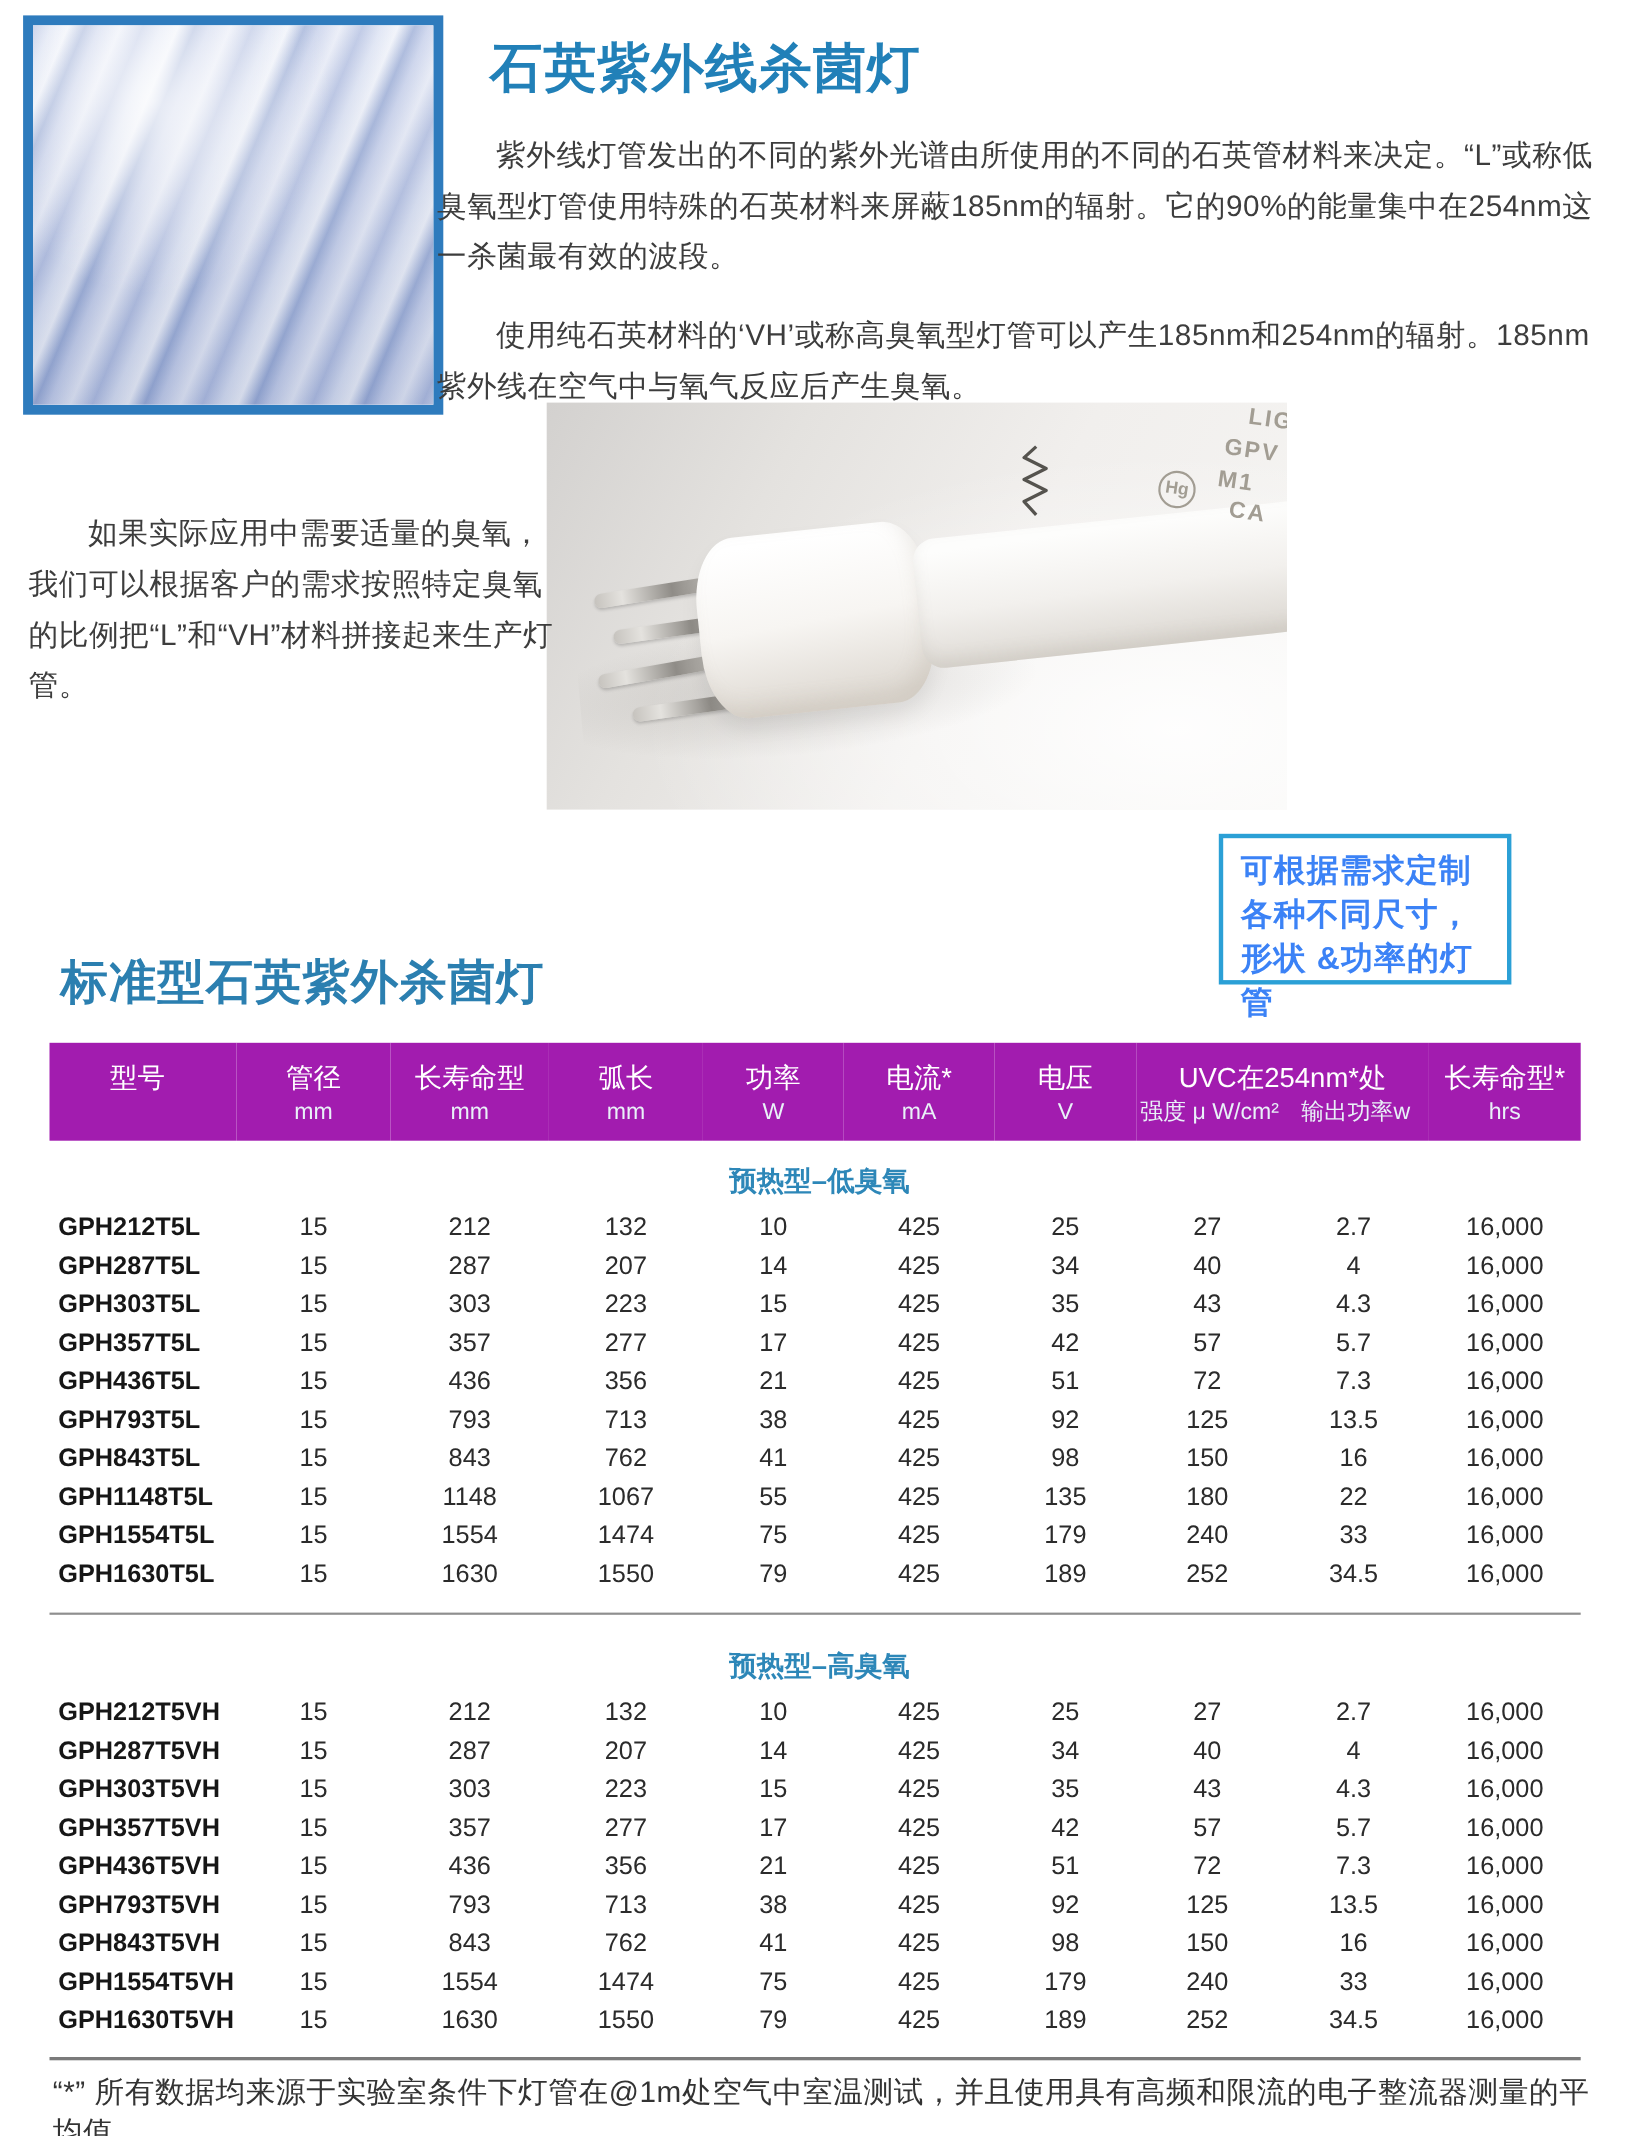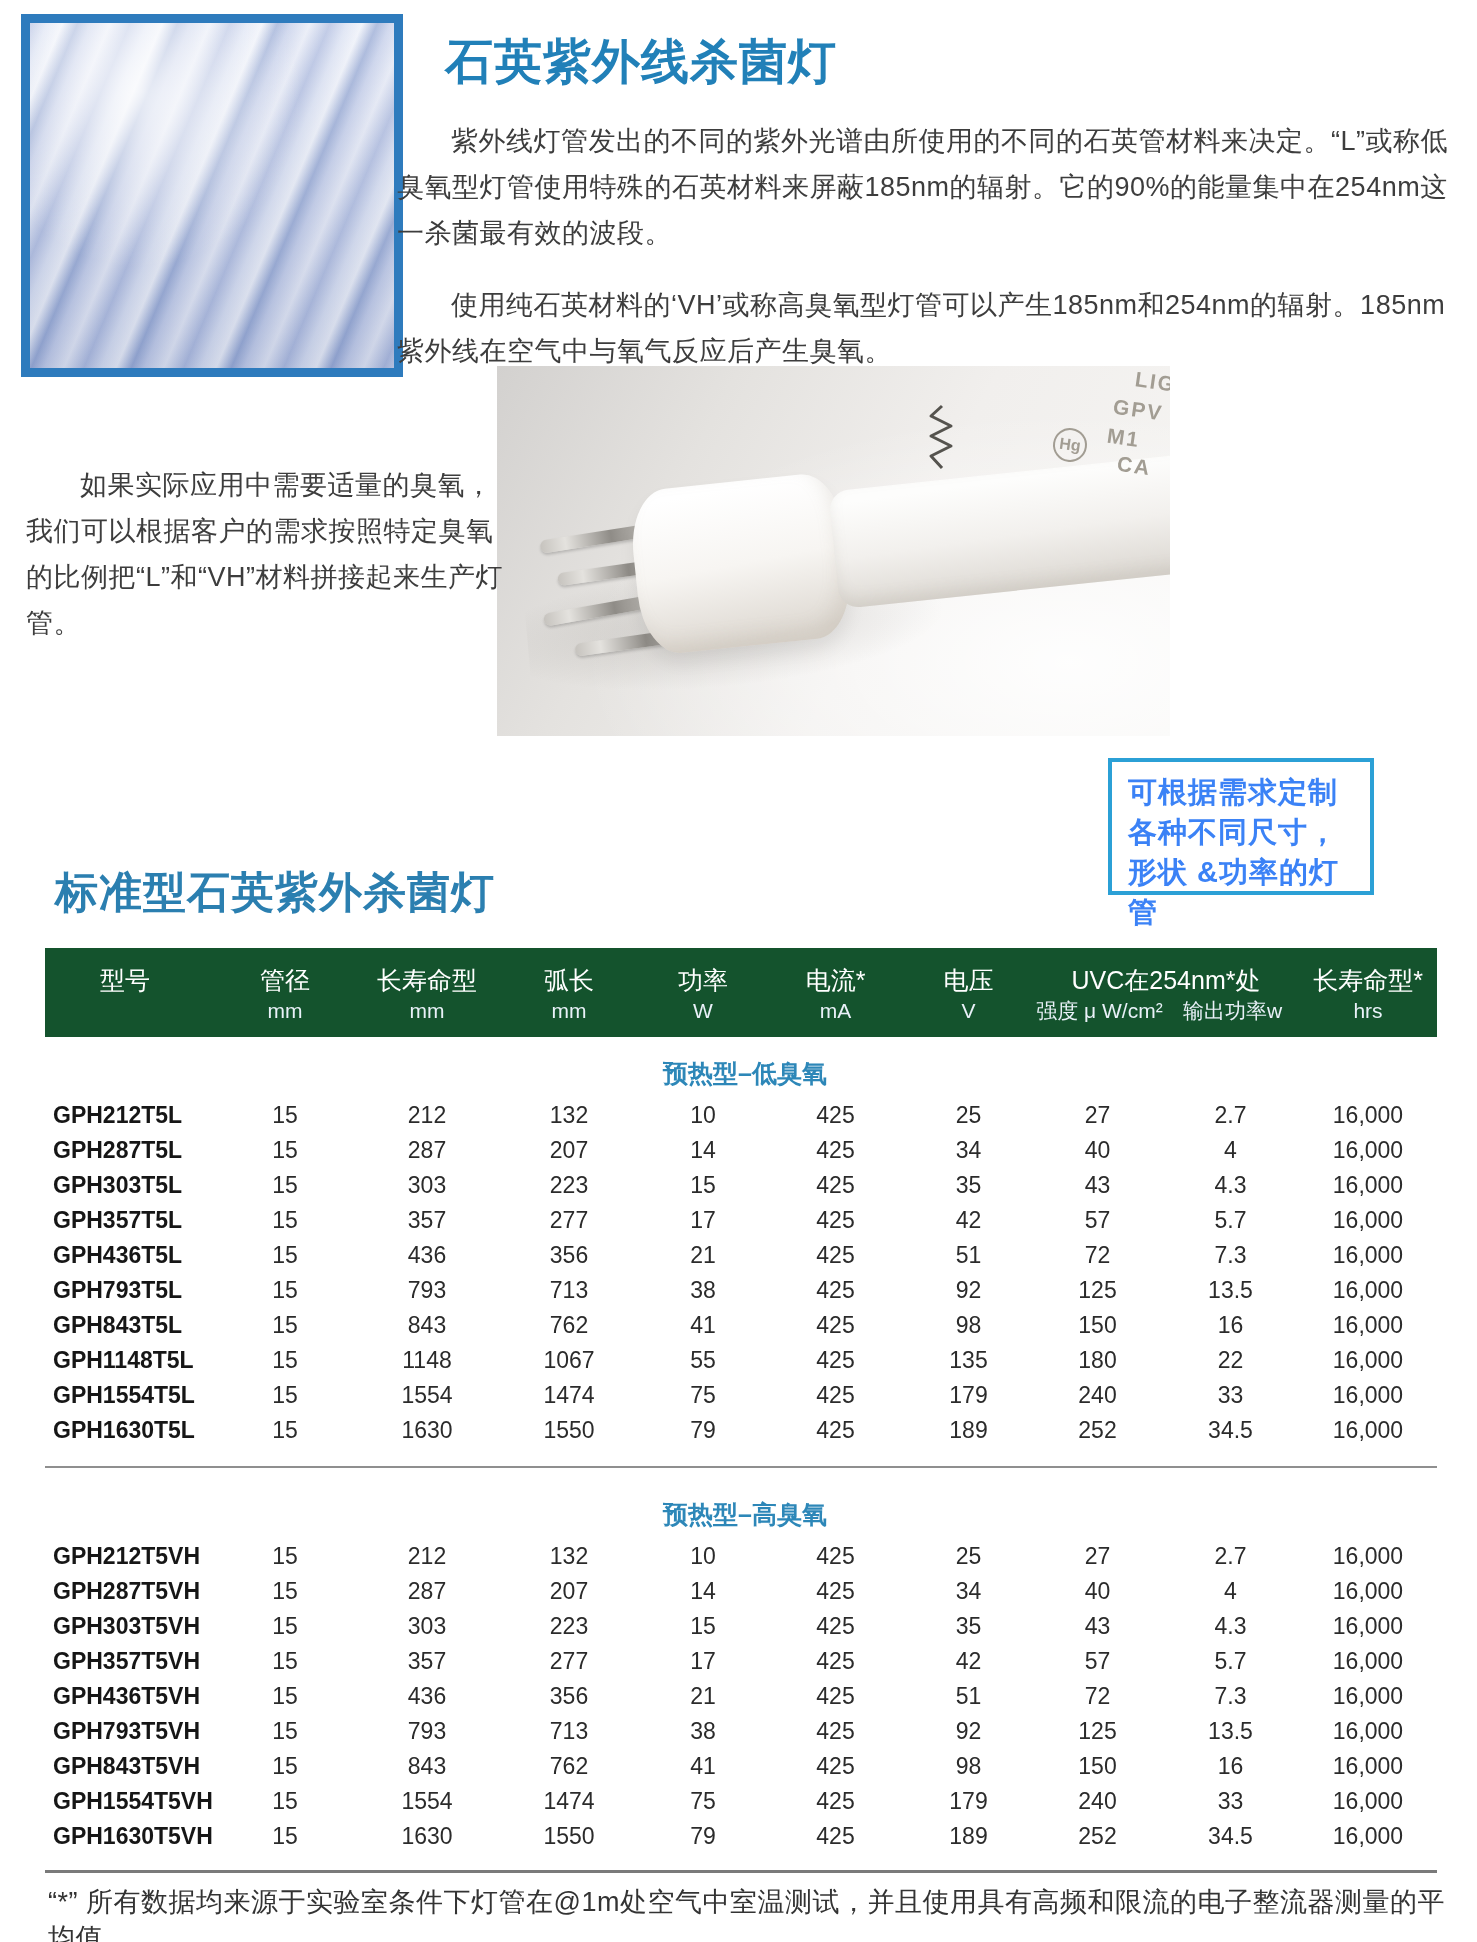--- a/index.html
+++ b/index.html
@@ -72,21 +72,21 @@
     border:4px solid #2ba0d6; padding:10px 16px 0 16px; background:#ffffff; }
   .custom-box div { font-size:29px; font-weight:bold; color:#3b82f6; line-height:40px;
     letter-spacing:1px; }
 
   .section-title { position:absolute; left:55px; top:864px; font-size:43px; font-weight:bold;
     color:#2b7fb0; letter-spacing:1px; }
 
   
   .table-wrap { position:absolute; left:45px; top:948px; width:1392px; }
   table { width:1392px; border-collapse:collapse; table-layout:fixed; }
-  thead th { background:#14532d; color:#ffffff; font-weight:normal;
+  thead th { background:#a21caf; color:#ffffff; font-weight:normal;
     padding:17px 0 13px 0; vertical-align:middle; text-align:center; }
   thead th.first { text-align:left; padding-left:55px; }
   .h-label { font-size:25px; line-height:30px; }
   .h-unit  { font-size:21px; line-height:26px; margin-top:3px; color:#e9f1f8; }
   .h-sub   { display:flex; font-size:21px; line-height:26px; margin-top:3px; color:#e9f1f8; }
   .h-sub span { flex:1; }
   tbody td { text-align:center; font-size:23px; height:35px; color:#2b2b2b; padding:0; }
   tbody td.model { text-align:left; font-weight:bold; color:#161616; padding-left:8px; }
   tr.group-row td { text-align:center; color:#2d87b8; font-weight:bold; font-size:25px;
     padding:20px 0 8px 8px; height:auto; }

